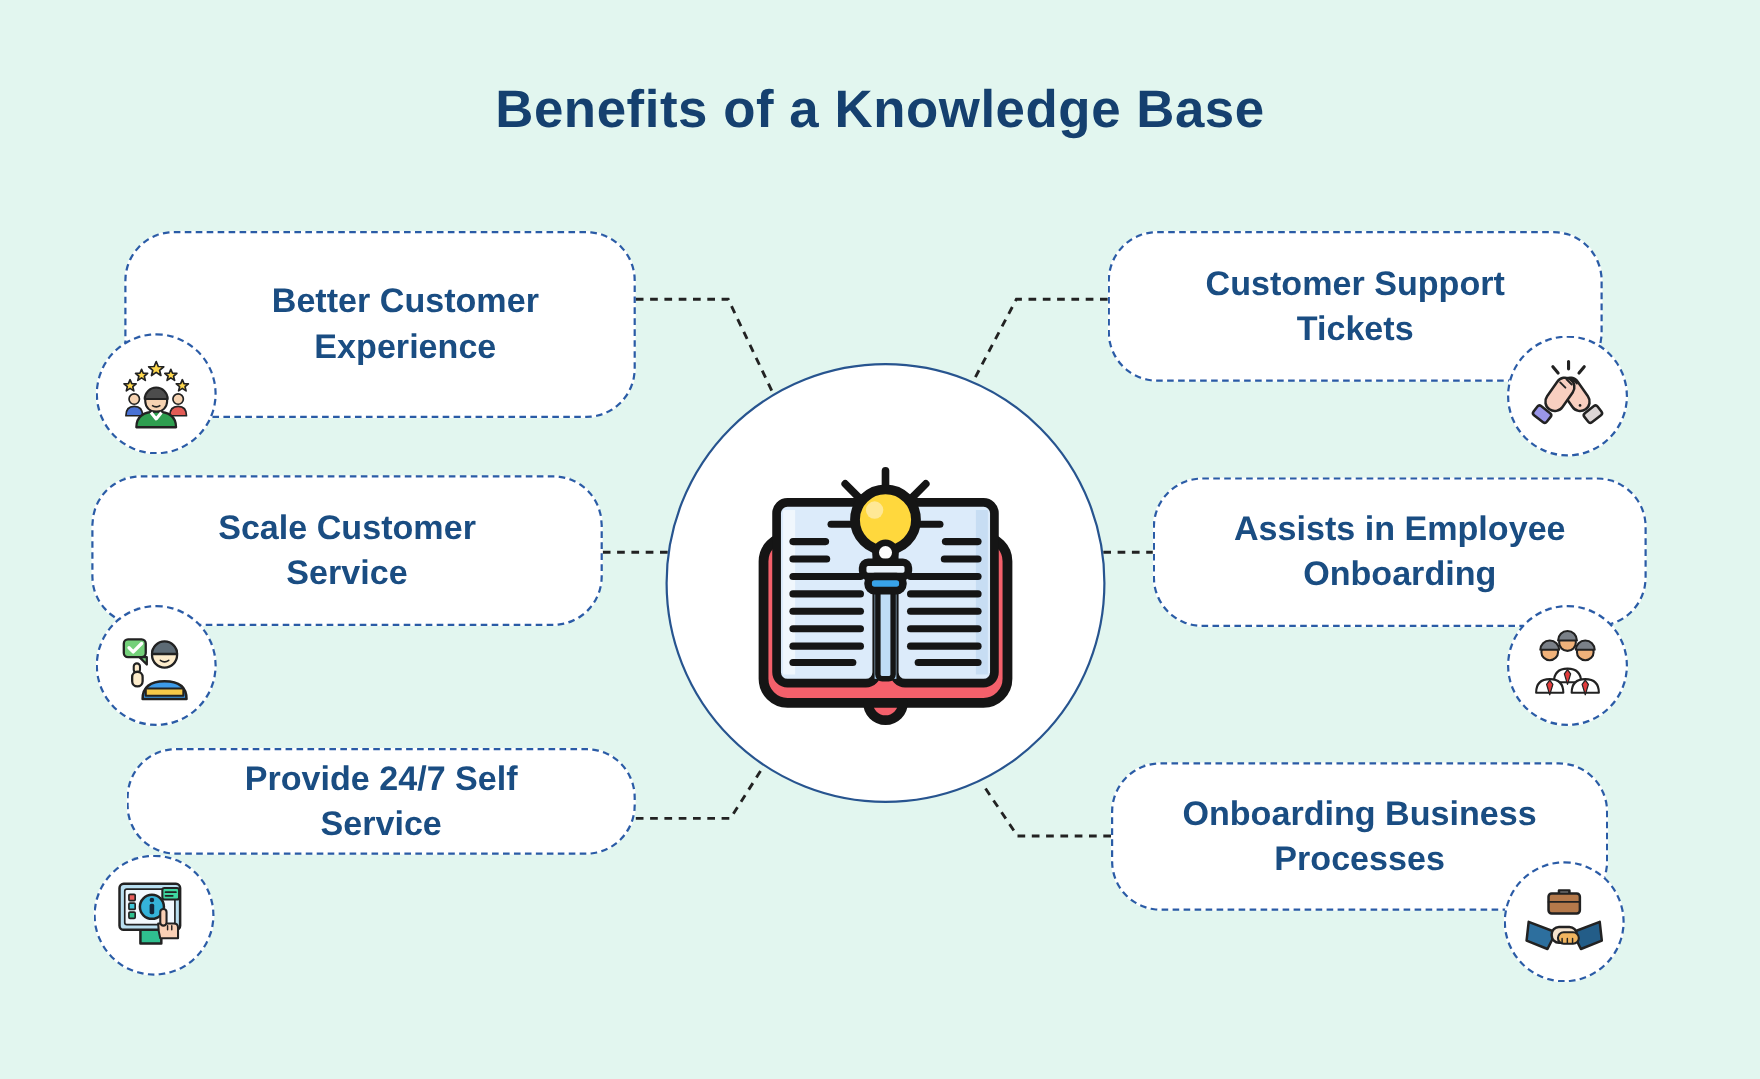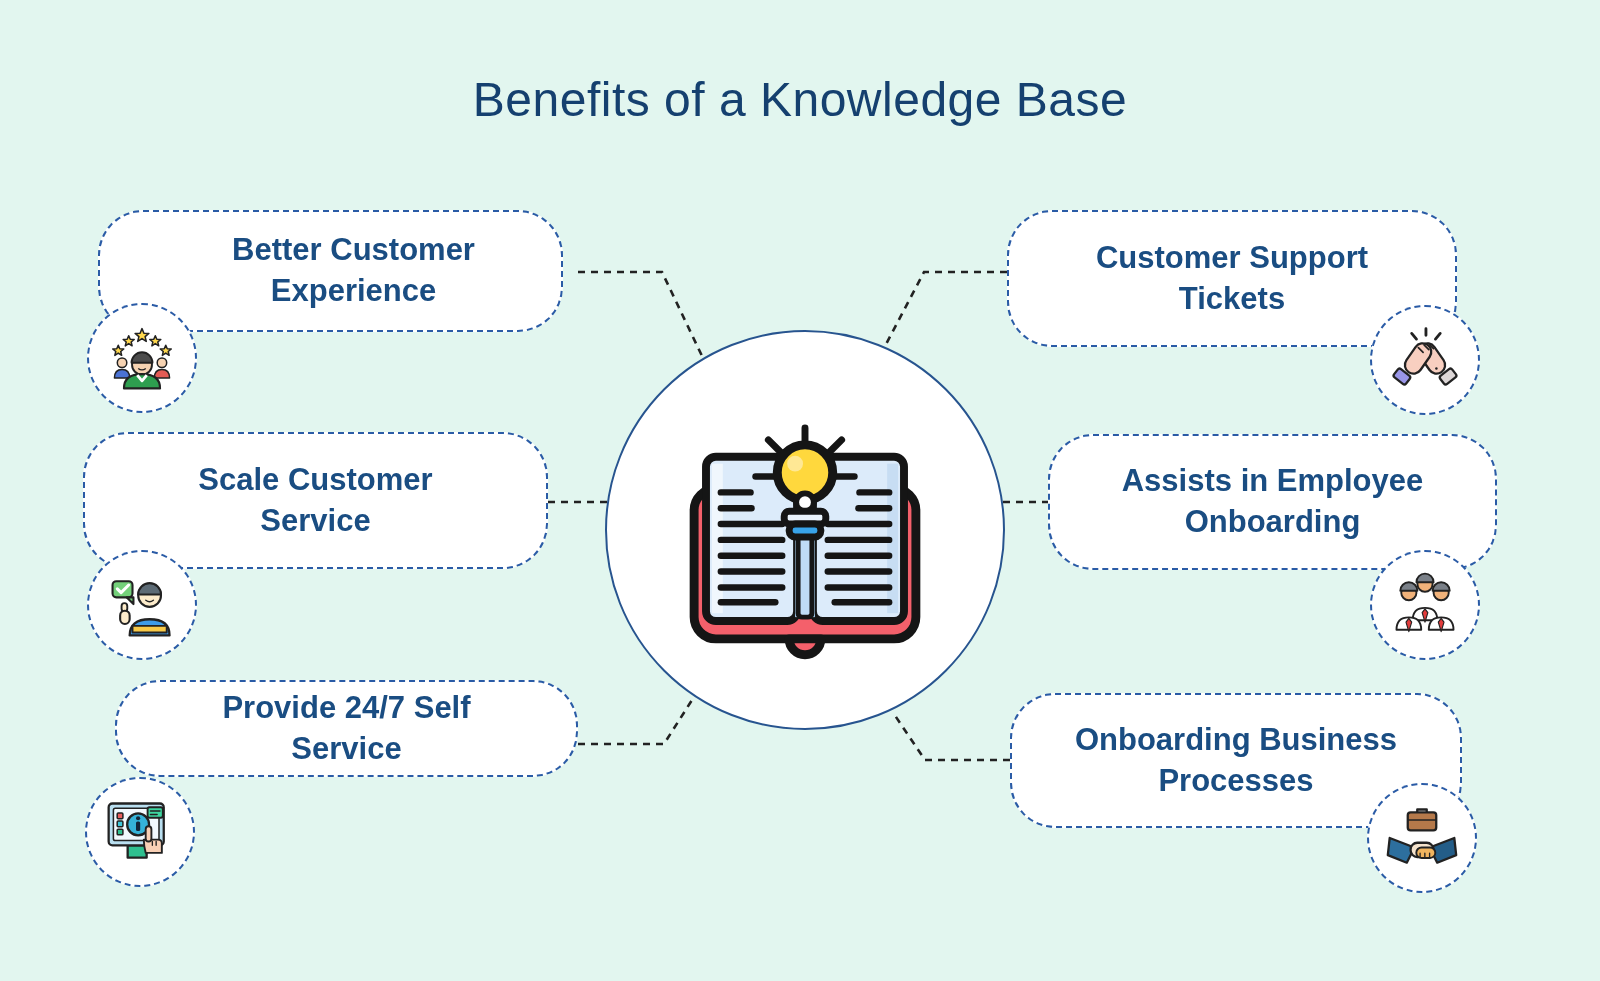--- a/index.html
+++ b/index.html
@@ -13,21 +13,21 @@
   *{box-sizing:border-box;margin:0;padding:0;}
   html,body{width:1600px;height:981px;}
   body{
     background:var(--background);
     font-family:"Liberation Sans","DejaVu Sans",sans-serif;
     overflow:hidden;
   }
   .canvas{position:relative;width:1600px;height:981px;}
   .title{
     position:absolute;left:0;top:72px;width:1600px;
-    text-align:center;font-size:48px;font-weight:400;
+    text-align:center;font-size:48px;font-weight:700;
     color:var(--title-color);letter-spacing:0.5px;
   }
   .conn-layer{position:absolute;left:0;top:0;width:1600px;height:981px;pointer-events:none;}
   .conn{fill:none;stroke:var(--connector-color);stroke-width:2.6;stroke-dasharray:7 6;}
   .card{
     position:absolute;
     background:var(--card-bg);
     border:2.5px dashed var(--dashed-border);
     border-radius:45px;
     display:flex;align-items:center;justify-content:center;
@@ -60,21 +60,21 @@
 
   <svg class="conn-layer" viewBox="0 0 1600 981">
     <path class="conn" d="M578 272 H662 L702 356"></path>
     <path class="conn" d="M1007 272 H924 L884 348"></path>
     <path class="conn" d="M548 502 H607"></path>
     <path class="conn" d="M1003 502 H1048"></path>
     <path class="conn" d="M578 744 H664 L692 700"></path>
     <path class="conn" d="M1010 760 H925 L894 714"></path>
   </svg>
 
-  <div class="card" style="left:98px;top:210px;width:465px;height:122px;padding-left:46px;">
+  <div class="card" style="left:113px;top:210px;width:465px;height:170px;padding-left:46px;">
     <div class="label">Better Customer Experience</div>
   </div>
   <div class="card" style="left:83px;top:432px;width:465px;height:137px;">
     <div class="label">Scale Customer Service</div>
   </div>
   <div class="card" style="left:115px;top:680px;width:463px;height:97px;">
     <div class="label">Provide 24/7 Self Service</div>
   </div>
   <div class="card" style="left:1007px;top:210px;width:450px;height:137px;">
     <div class="label">Customer Support Tickets</div>

